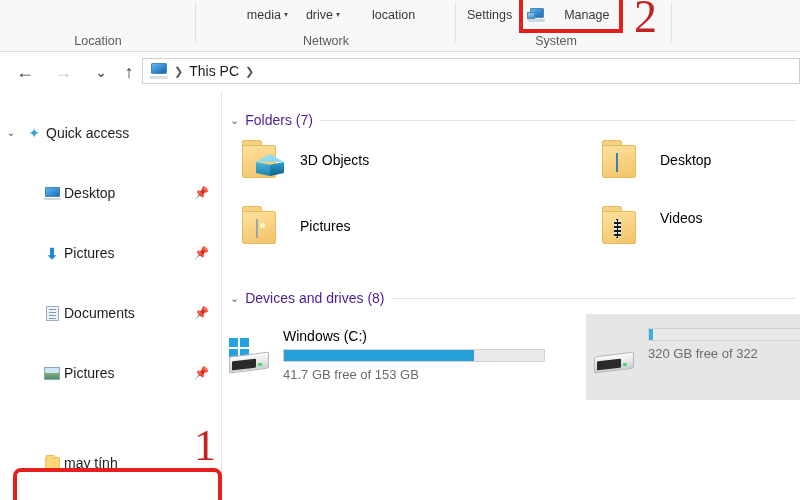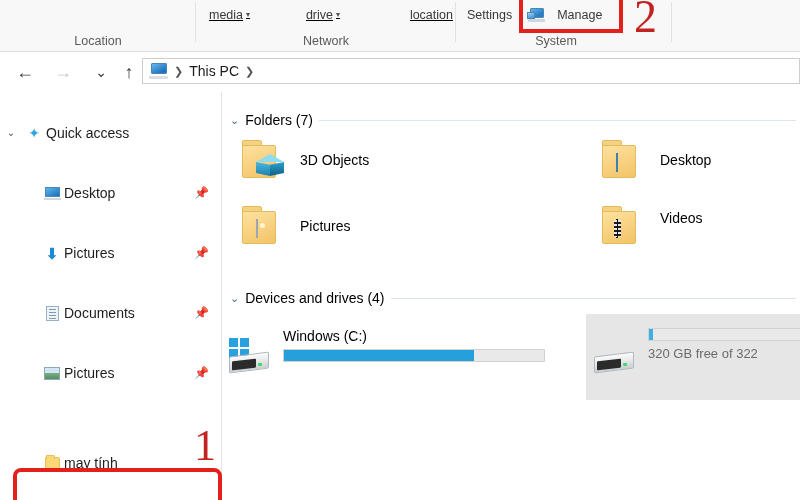--- a/index.html
+++ b/index.html
@@ -32,21 +32,21 @@
     display: flex; align-items: center; justify-content: center; gap: 12px;
   }
   .rbtn {
     display: flex; align-items: center; gap: 3px;
     font-size: 12.5px; color: #383838; white-space: nowrap;
     padding: 2px 3px; cursor: default;
   }
   .rbtn .caret { font-size: 8px; color: #505050; line-height: 1; }
 
   
-  .manage-wrap { display: flex; align-items: center; gap: 12px; }
+  .manage-wrap { display: flex; align-items: center; gap: 19px; }
   .mon-ico { position: relative; width: 17px; height: 14px; flex: none; }
   .mon-ico .scr {
     position: absolute; left: 2px; top: 0; width: 14px; height: 10px;
     background: linear-gradient(150deg,#5fb4ec 0%,#2d7fc4 70%);
     border: 1px solid #4a87b5; border-radius: 1px;
   }
   .mon-ico .base {
     position: absolute; left: 0; bottom: 0; width: 17px; height: 3px;
     background: #cdd7df; border-radius: 1px;
   }
@@ -147,21 +147,21 @@
   
   .content {
     position: absolute; left: 222px; top: 92px; width: 578px; height: 408px;
     background: #ffffff; overflow: hidden;
   }
   .grouphdr {
     position: absolute; left: 8px; display: flex; align-items: center; gap: 6px;
     cursor: default;
   }
   .grouphdr .gchev { font-size: 11px; color: #4a6b8a; line-height: 1; }
-  .grouphdr .gtitle { font-size: 14px; color: #000000; white-space: nowrap; }
+  .grouphdr .gtitle { font-size: 14px; color: #4c1d95; white-space: nowrap; }
   .grouphdr .grule { height: 1px; background: #dde4ea; }
 
   .item {
     position: absolute; display: flex; align-items: flex-start;
     cursor: default;
   }
   .item.hl { background: #e6e6e6; }
   .item-ico { flex: none; display: flex; align-items: center; justify-content: center; }
   .item-label { font-size: 14px; color: #000000; white-space: nowrap; }
 
@@ -278,21 +278,21 @@
   <div class="ribbon">
     <div class="ribbon-groups">
 
       <div class="rgroup" style="left:0px; width:196px;">
         <div class="rgroup-items"></div>
         <div class="rgroup-label">Location</div>
         <div class="divider"></div>
       </div>
 
       <div class="rgroup" style="left:196px; width:260px;">
-        <div class="rgroup-items" style="justify-content:space-between; padding-left:10px; text-decoration:underline;">
+        <div class="rgroup-items" style="justify-content:center; padding-left:10px; ">
           <div class="rbtn">
             <span>media</span>
             <span class="caret">▾</span>
           </div>
           <div class="rbtn">
             <span>drive</span>
             <span class="caret">▾</span>
           </div>
           <div class="rbtn" style="margin-left:14px;">
             <span>location</span>
@@ -447,21 +447,21 @@
           <span class="tab"></span>
             <span class="body"></span>
           <span class="overlay"><span class="ovl-vid"><span class="frame"></span><span class="perf-l"></span><span class="perf-r"></span></span></span>
         </span>
       </span>
       <span class="item-label" style="margin-top:6px;">Videos</span>
     </div>
 
     <div class="grouphdr" style="top:198px; width:566px;">
       <span class="gchev">⌄</span>
-      <span class="gtitle">Devices and drives (4)</span>
+      <span class="gtitle">Devices and drives (8)</span>
       <span class="grule" style="flex:1;"></span>
     </div>
 
     <div class="item" style="left:3px; top:226px; width:350px; height:78px; gap:8px;">
       <span class="item-ico" style="margin-top:20px;">
         <span class="drv">
           <span class="winlogo">
               <i></i>
               <i></i>
               <i></i>
@@ -470,20 +470,21 @@
           <span class="box"></span>
             <span class="face"></span>
             <span class="led"></span>
         </span>
       </span>
       <span style="display:flex; flex-direction:column; gap:5px; margin-top:10px;">
         <span class="item-label">Windows (C:)</span>
         <span class="bar-outer" style="width:262px;">
           <span class="bar-fill" id="bar-c" style="display: block; width: 73%; background: rgb(38, 160, 218);"></span>
         </span>
+        <span class="subtext">41.7 GB free of 153 GB</span>
       </span>
     </div>
 
     <div class="item hl" style="left:364px; top:222px; width:214px; height:86px; gap:8px;">
       <span class="item-ico" style="margin-top:24px; margin-left:4px;">
         <span class="drv">
           <span class="box"></span>
             <span class="face"></span>
             <span class="led"></span>
         </span>

